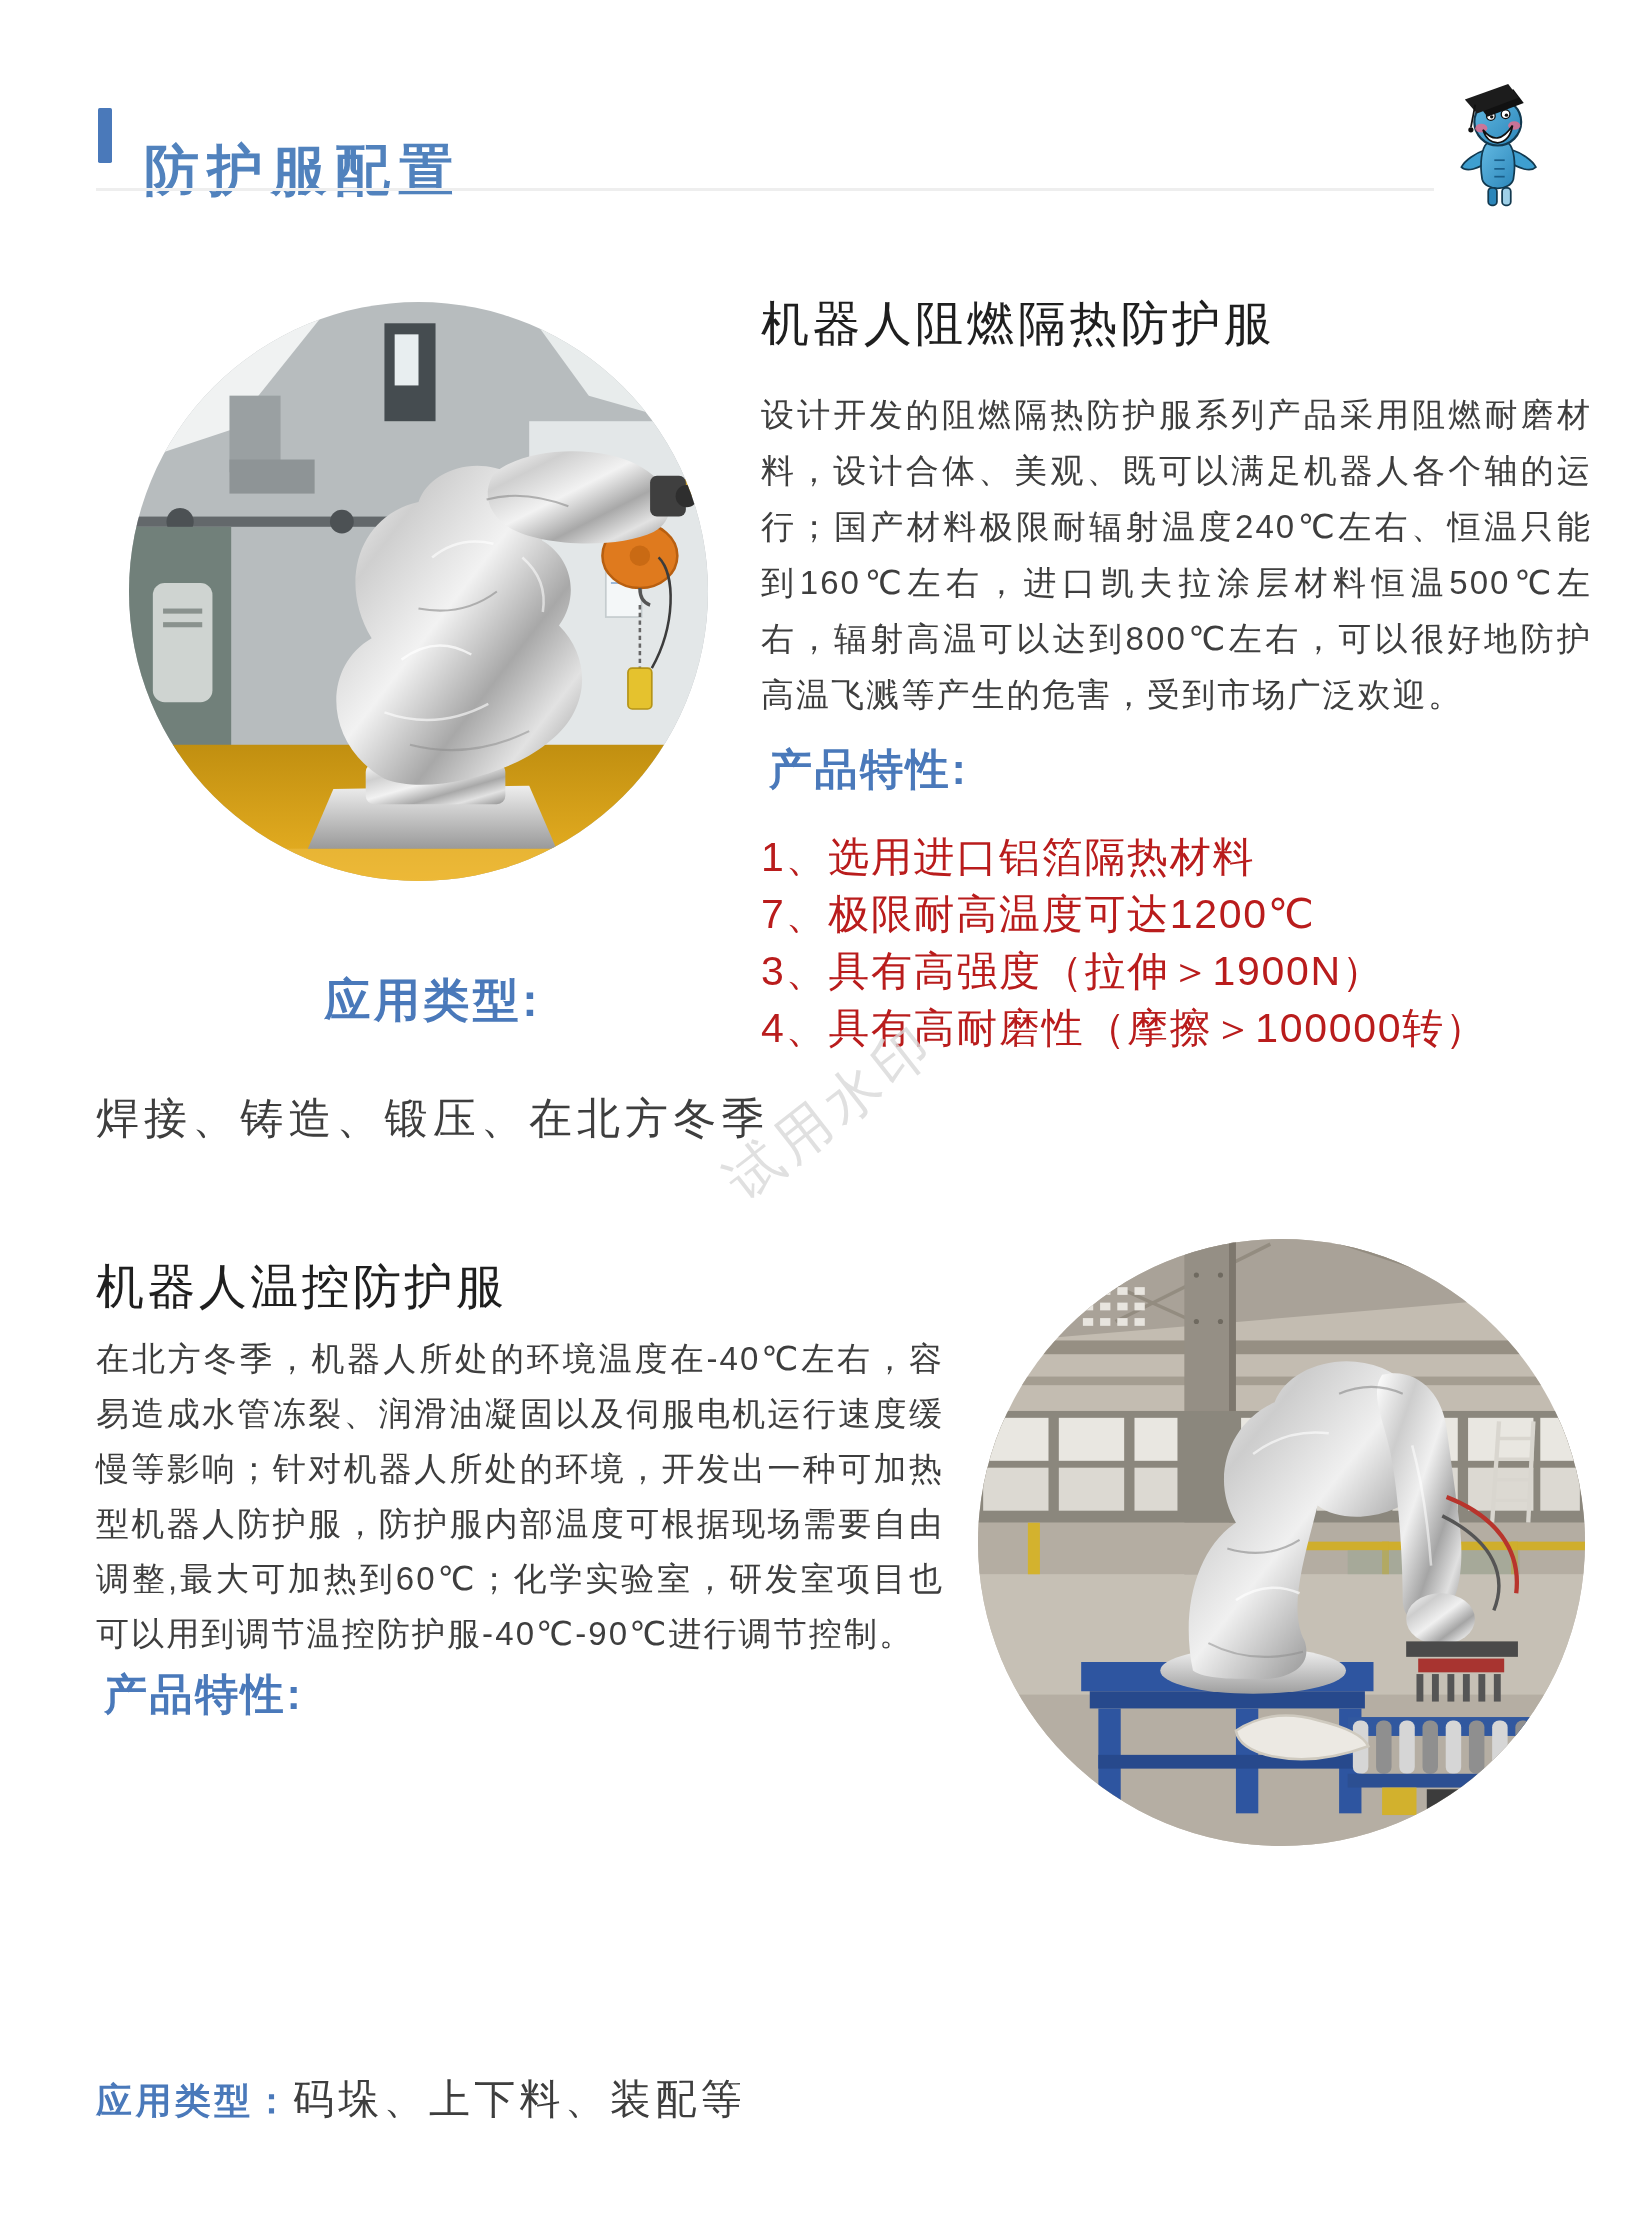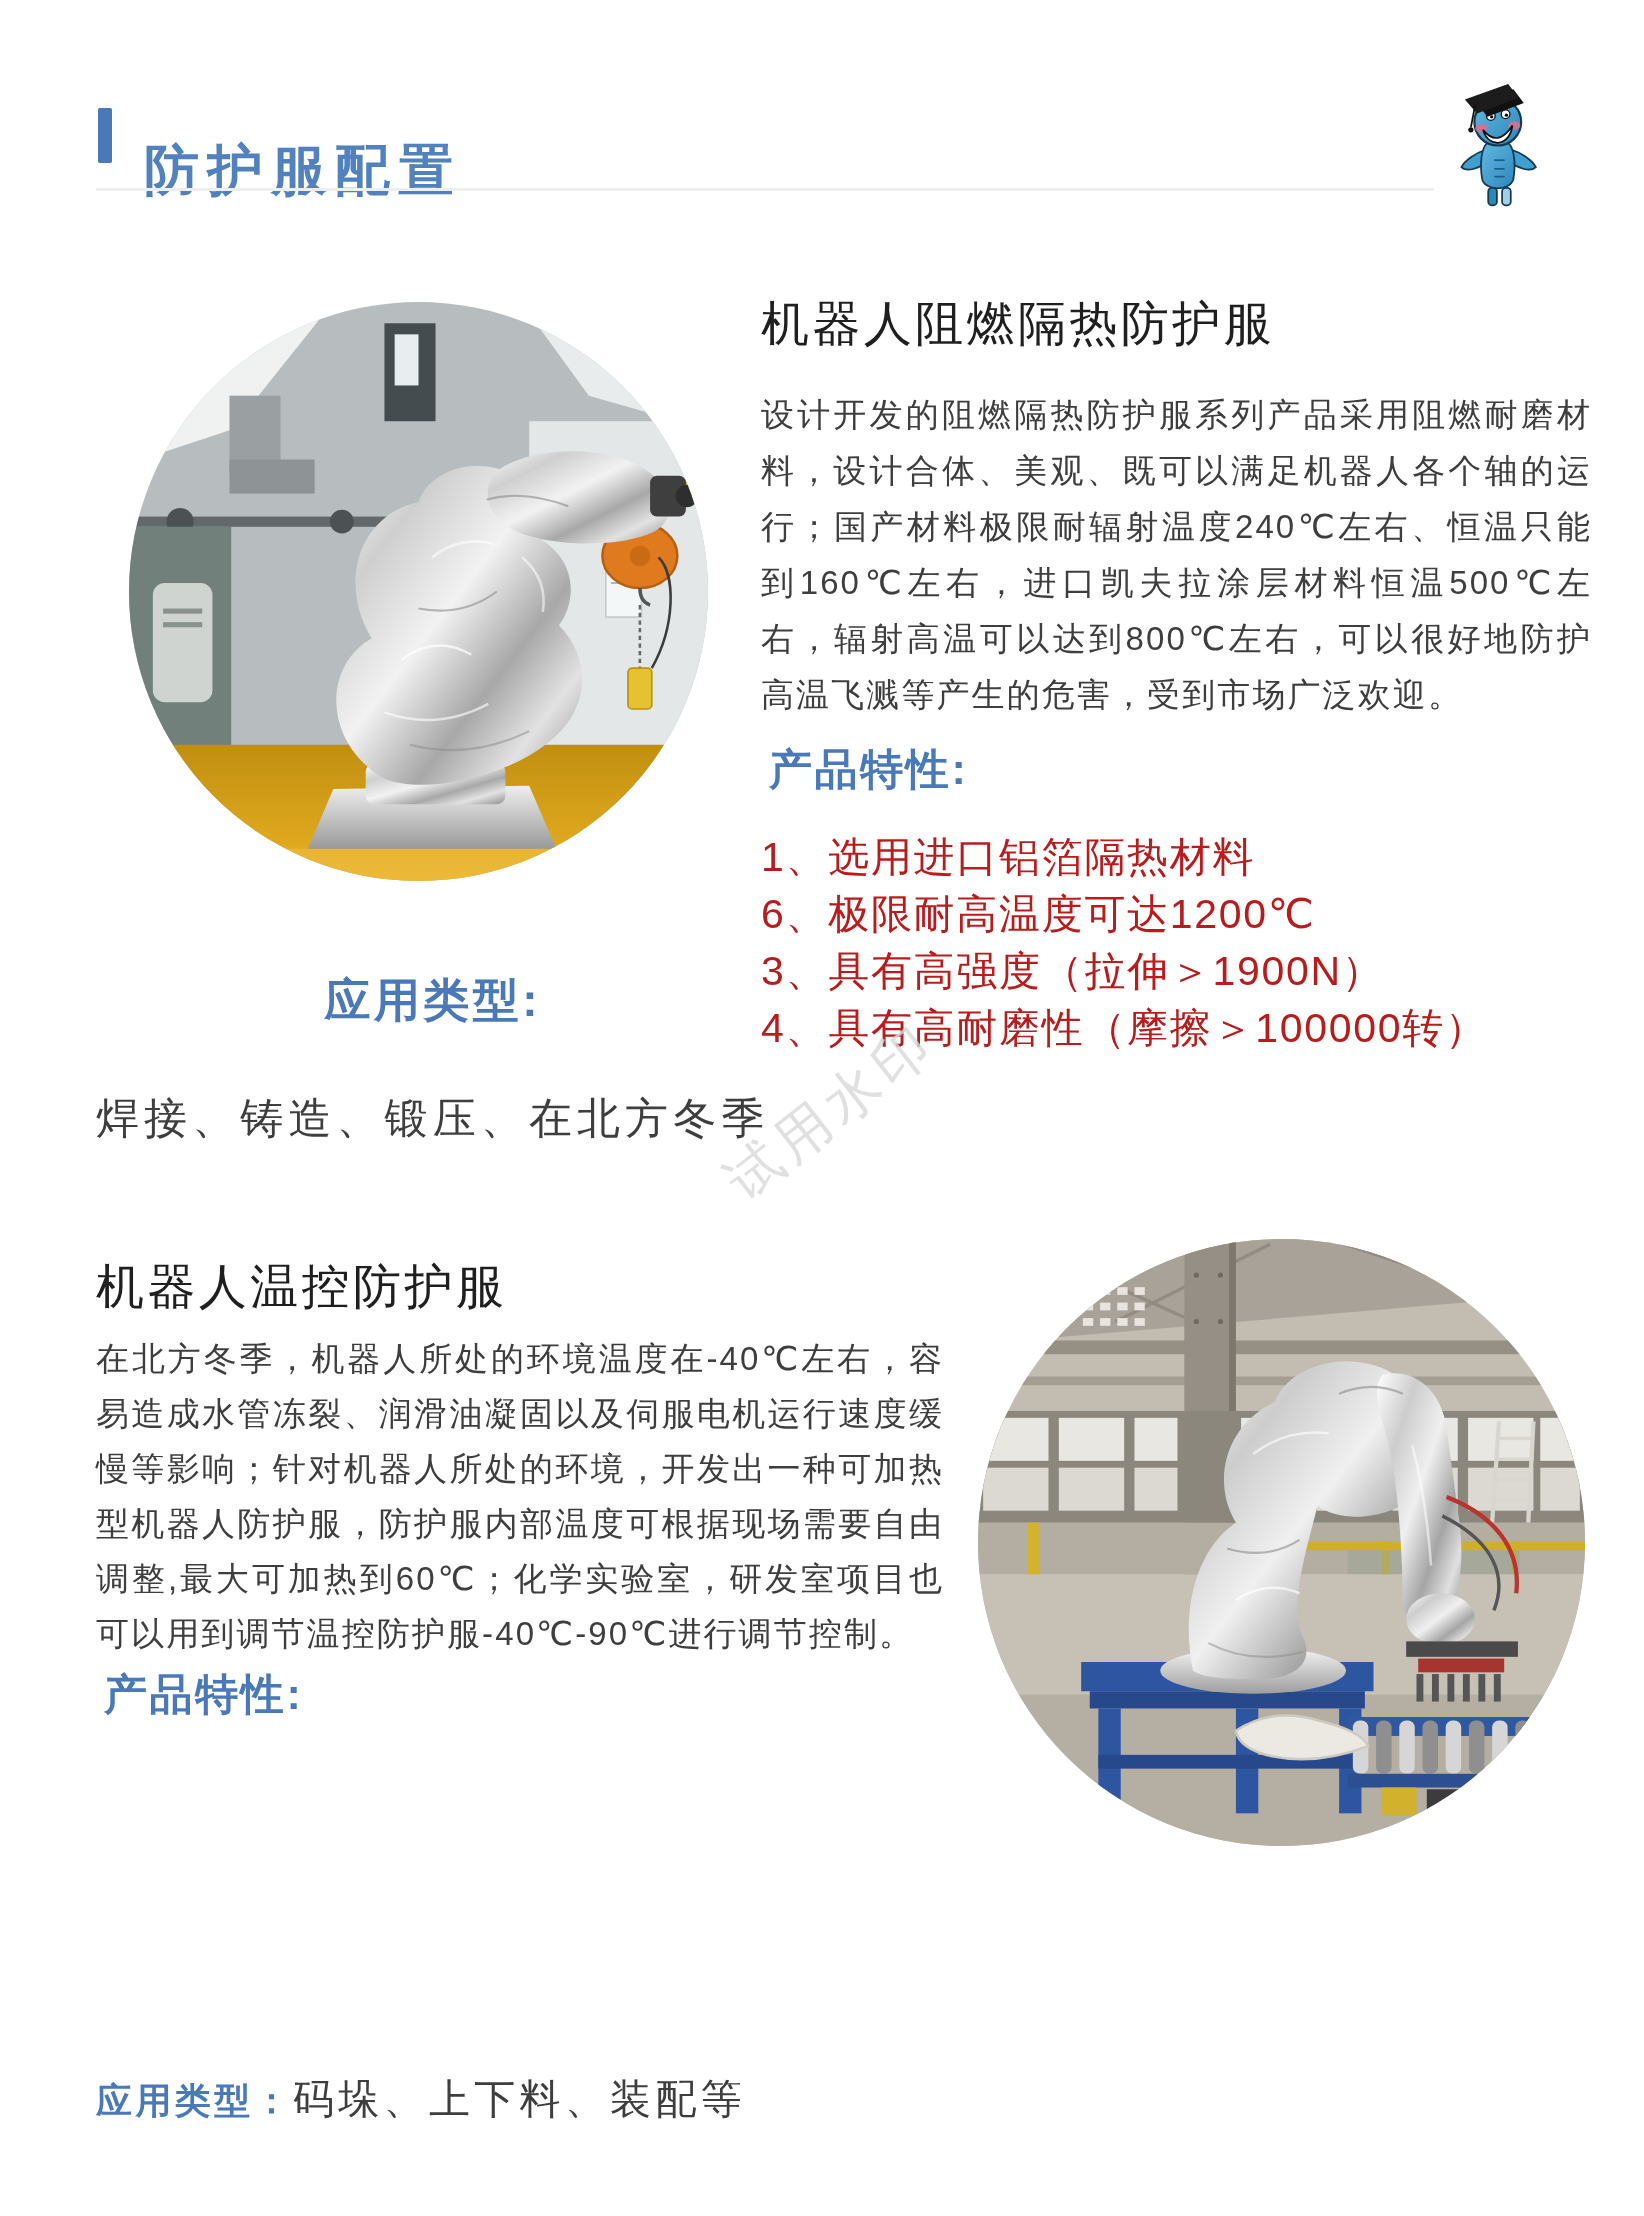--- a/index.html
+++ b/index.html
@@ -161,21 +161,21 @@
       <path d="M462,300 q30,26 24,64" stroke="#ffffff" stroke-width="3" opacity=".55" fill="none"></path>
     </svg>
   </div>
 
   <div class="s1-col">
     <h2 class="h2">机器人阻燃隔热防护服</h2>
     <p class="body-p">设计开发的阻燃隔热防护服系列产品采用阻燃耐磨材料，设计合体、美观、既可以满足机器人各个轴的运行；国产材料极限耐辐射温度240℃左右、恒温只能到160℃左右，进口凯夫拉涂层材料恒温500℃左右，辐射高温可以达到800℃左右，可以很好地防护高温飞溅等产生的危害，受到市场广泛欢迎。</p>
     <h3 class="feat-label">产品特性:</h3>
     <ul class="feat-list">
       <li>1、选用进口铝箔隔热材料</li>
-      <li>6、极限耐高温度可达1200℃</li>
+      <li>7、极限耐高温度可达1200℃</li>
       <li>3、具有高强度（拉伸＞1900N）</li>
       <li>4、具有高耐磨性（摩擦＞100000转）</li>
     </ul>
   </div>
 
   <div class="s1-app">
     <h3 class="app-label">应用类型:</h3>
     <p class="app-value">焊接、铸造、锻压、在北方冬季</p>
   </div>
 

